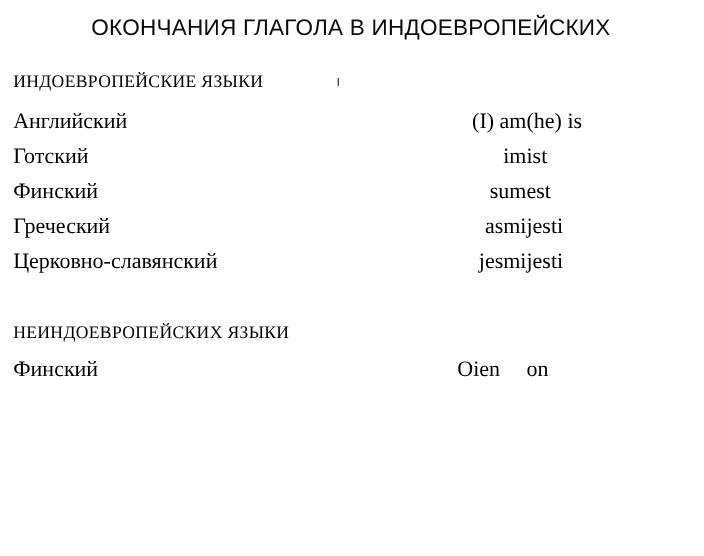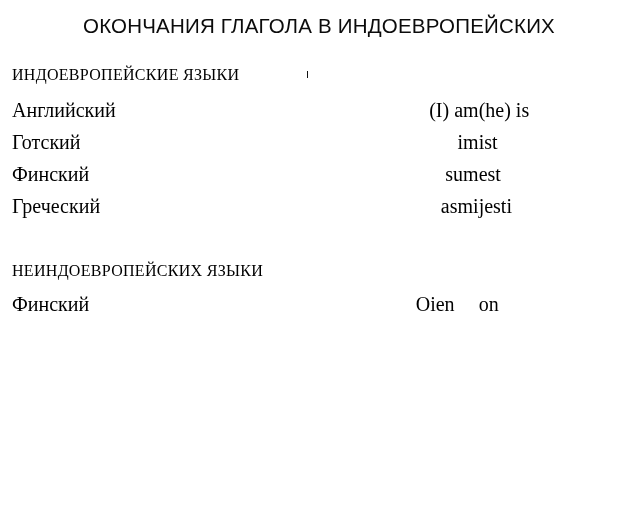--- a/index.html
+++ b/index.html
@@ -115,20 +115,25 @@
         <tr>
           <td class="lang">Финский</td>
           <td class="form1">sum</td>
           <td class="form2">est</td>
         </tr>
         <tr>
           <td class="lang">Греческий</td>
           <td class="form1">asmi</td>
           <td class="form2">jesti</td>
         </tr>
+        <tr>
+          <td class="lang">Церковно-славянский</td>
+          <td class="form1">jesmi</td>
+          <td class="form2">jesti</td>
+        </tr>
       </tbody>
     </table>
   </div>
 
   <div class="group group-b">
     <div class="section-head second">НЕИНДОЕВРОПЕЙСКИХ ЯЗЫКИ</div>
     <table class="rows">
       <tbody>
         <tr>
           <td class="lang">Финский</td>

